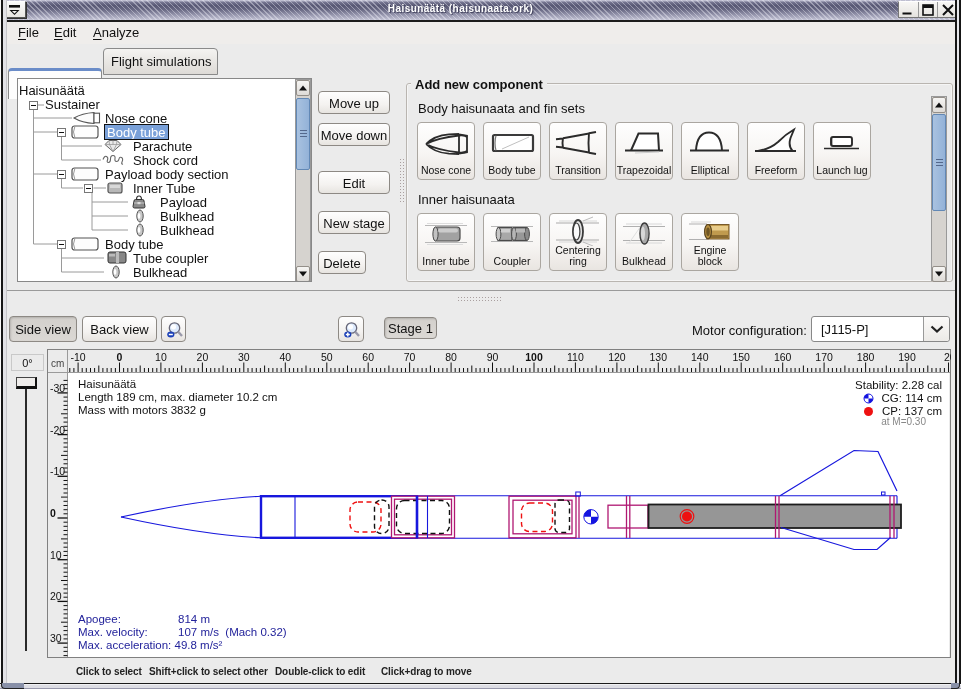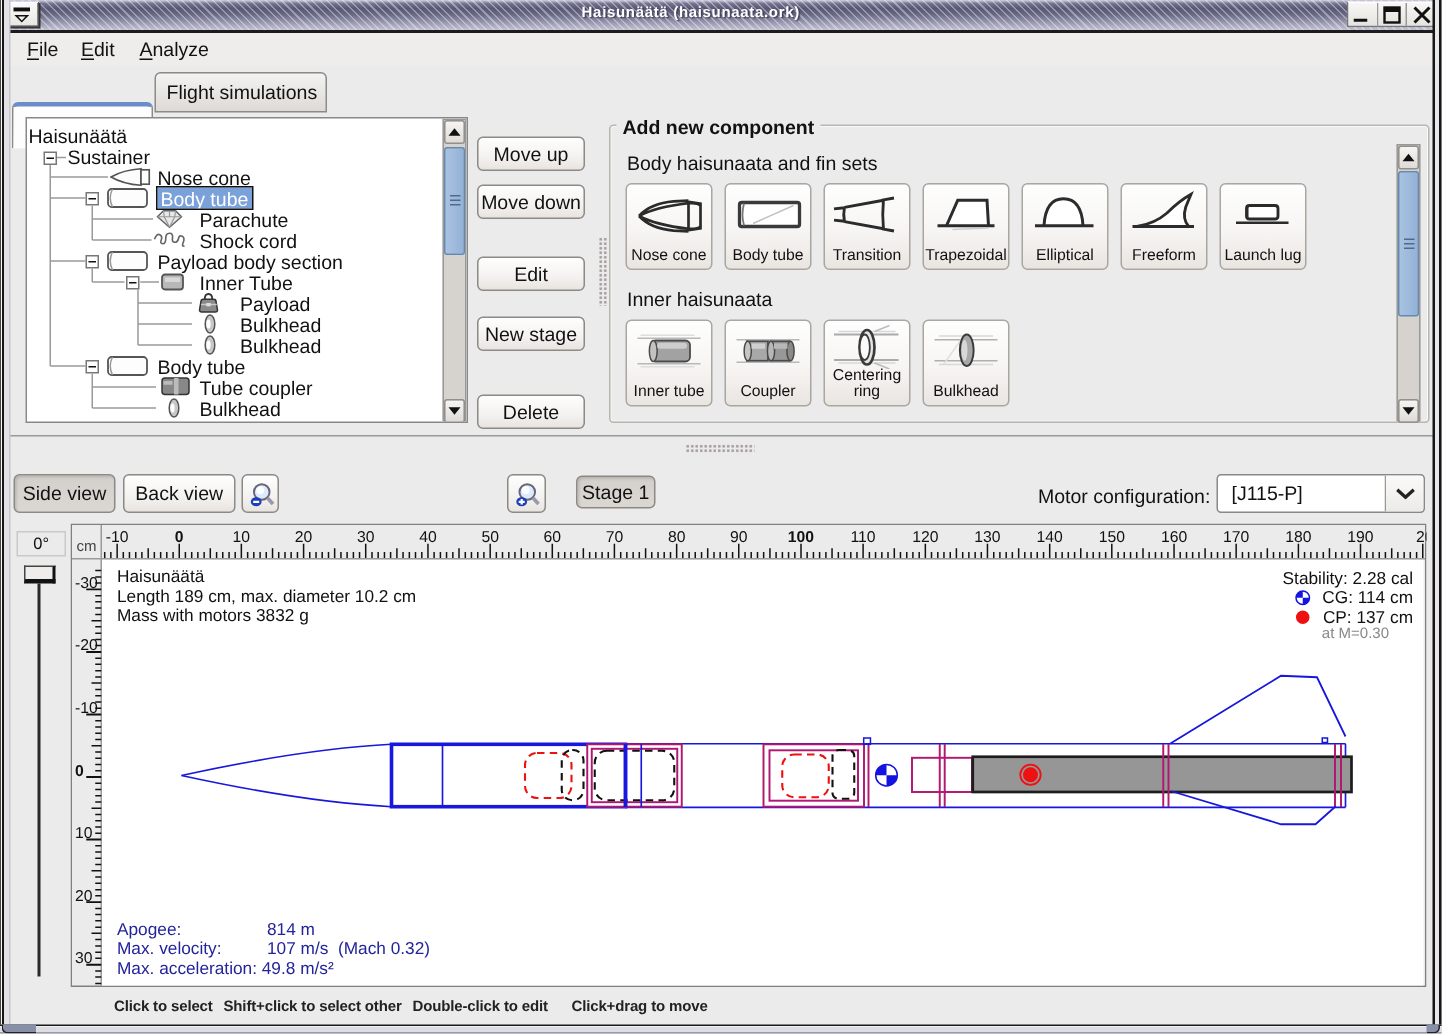--- a/index.html
+++ b/index.html
@@ -252,21 +252,21 @@
     </div>
   <div class="btn" style="left:318px;top:123px;width:72px;height:23px">
       <span>Move down</span>
     </div>
   <div class="btn" style="left:318px;top:171px;width:72px;height:23px">
       <span>Edit</span>
     </div>
   <div class="btn" style="left:318px;top:211px;width:72px;height:23px">
       <span>New stage</span>
     </div>
-  <div class="btn" style="left:318px;top:263px;width:72px;height:23px">
+  <div class="btn" style="left:318px;top:251px;width:48px;height:23px">
       <span>Delete</span>
     </div>
   <div class="abs vdots"></div>
 
   <div class="abs groupbox"></div>
   <div class="abs grouplabel">Add new component</div>
   <div class="complabel" style="left:418px;top:101px">Body haisunaata and fin sets</div>
   <div class="complabel" style="left:418px;top:192px">Inner haisunaata</div>
   <div class="cbtn" style="left:417px;top:122px">
       <svg width="46" height="30" viewBox="0 0 46 30">
@@ -355,20 +355,32 @@
     </div>
 <div class="cbtn" style="left:615px;top:213px">
       <svg width="46" height="30" viewBox="0 0 46 30">
         <path d="M2,8.5 L44,8.5 M2,22.5 L44,22.5" stroke="#b0b0b0" stroke-width="1.1"></path>
         <path d="M5,6 L41,6 M5,25 L41,25" stroke="#d8d8d8" stroke-width="1"></path>
         <line x1="8" y1="25" x2="20" y2="8" stroke="#e0e0e0" stroke-width="1"></line>
         <ellipse cx="23.5" cy="15.5" rx="4.6" ry="10.5" fill="#a8a8a8" stroke="#3a3a3a" stroke-width="1.3"></ellipse>
         <ellipse cx="22" cy="15.5" rx="2" ry="7" fill="#d8d8d8"></ellipse>
       </svg>
       <div class="lbl">Bulkhead</div>
+    </div>
+<div class="cbtn two" style="left:681px;top:213px">
+      <svg width="46" height="30" viewBox="0 0 46 30">
+        <path d="M2,8 L20,8 M2,23.5 L20,23.5" stroke="#b0b0b0" stroke-width="1.1"></path>
+        <path d="M4,6 L24,6" stroke="#d8d8d8" stroke-width="1"></path>
+        <rect x="20" y="8.5" width="22" height="14.5" fill="#c09a4e" stroke="#77592a" stroke-width="1"></rect>
+        <rect x="22" y="10" width="19" height="4.5" fill="#e8cc8a"></rect>
+        <rect x="22" y="19" width="19" height="3" fill="#8a6a30"></rect>
+        <ellipse cx="21" cy="15.7" rx="3.4" ry="7.2" fill="#b89040" stroke="#5a4520" stroke-width="1.2"></ellipse>
+        <ellipse cx="21" cy="15.7" rx="1.8" ry="4.2" fill="#6e5524" stroke="none"></ellipse>
+      </svg>
+      <div class="lbl">Engine<br>block</div>
     </div>
   <div class="sb" style="left:931px;top:96px;width:16px;height:185px">
       <div class="arr" style="top:0;height:16px">
         <svg width="9" height="6" viewBox="0 0 9 6">
           <path d="M0.5,5.5 L4.5,0.5 L8.5,5.5 Z" fill="#111"></path>
         </svg>
       </div>
       <div class="thumb" style="top:17px;height:97px"></div>
       <div class="grip" style="top:61.5px;width:7px">
         <div></div>

